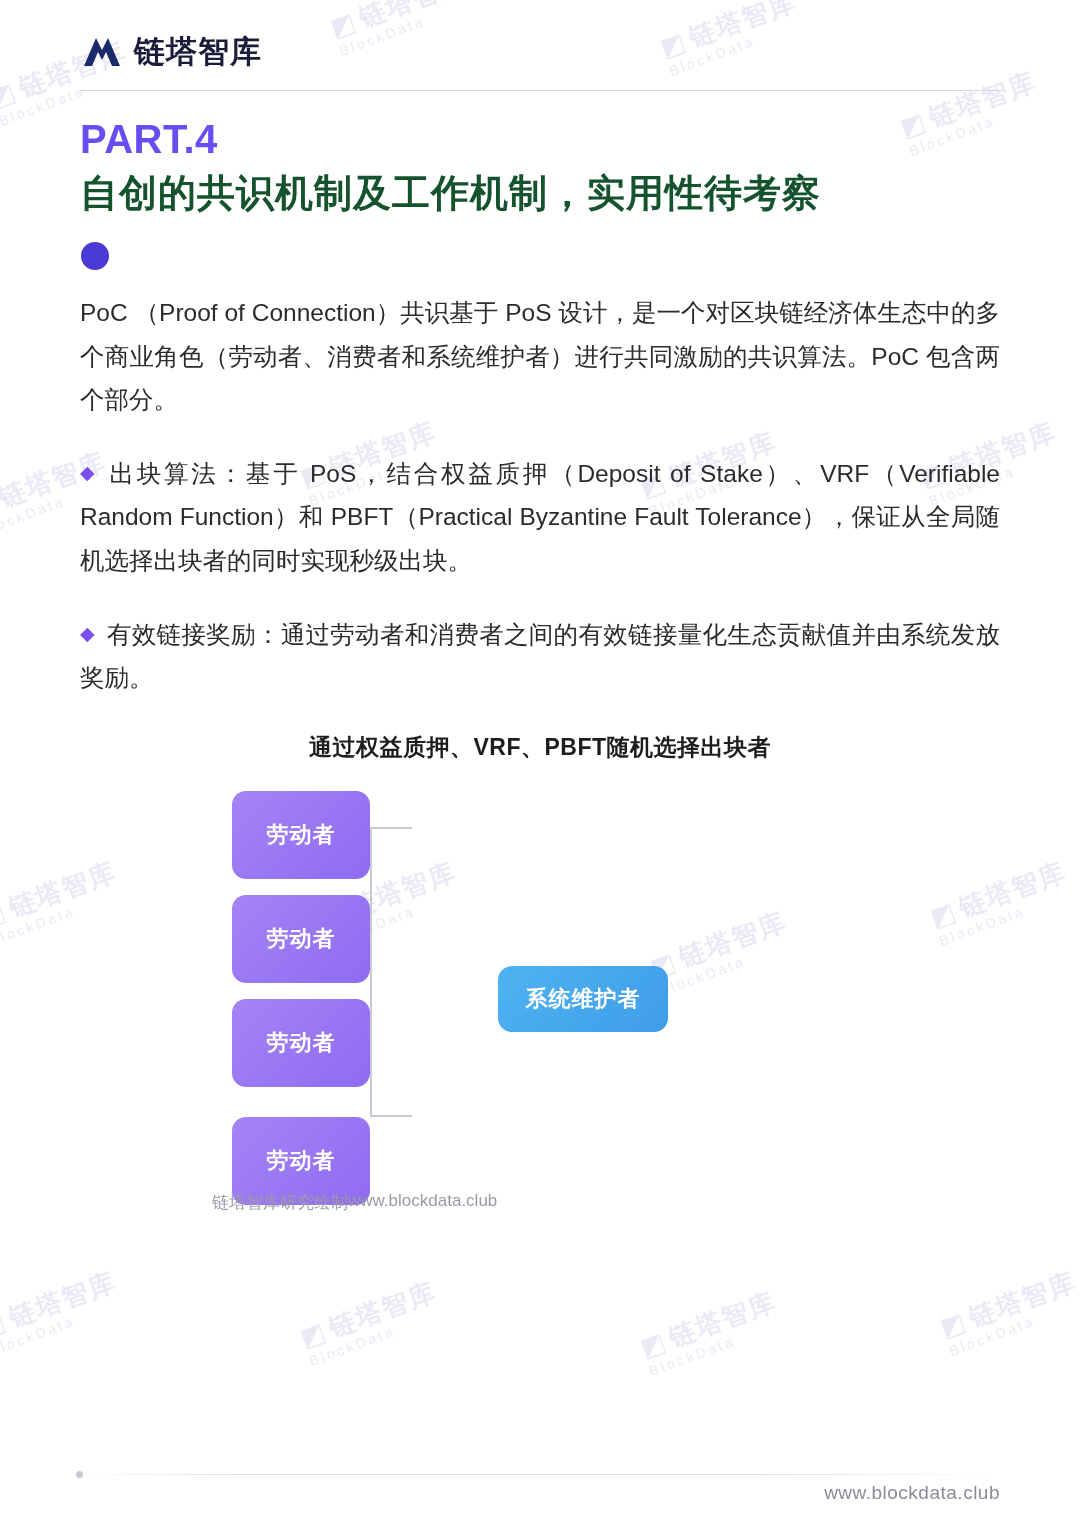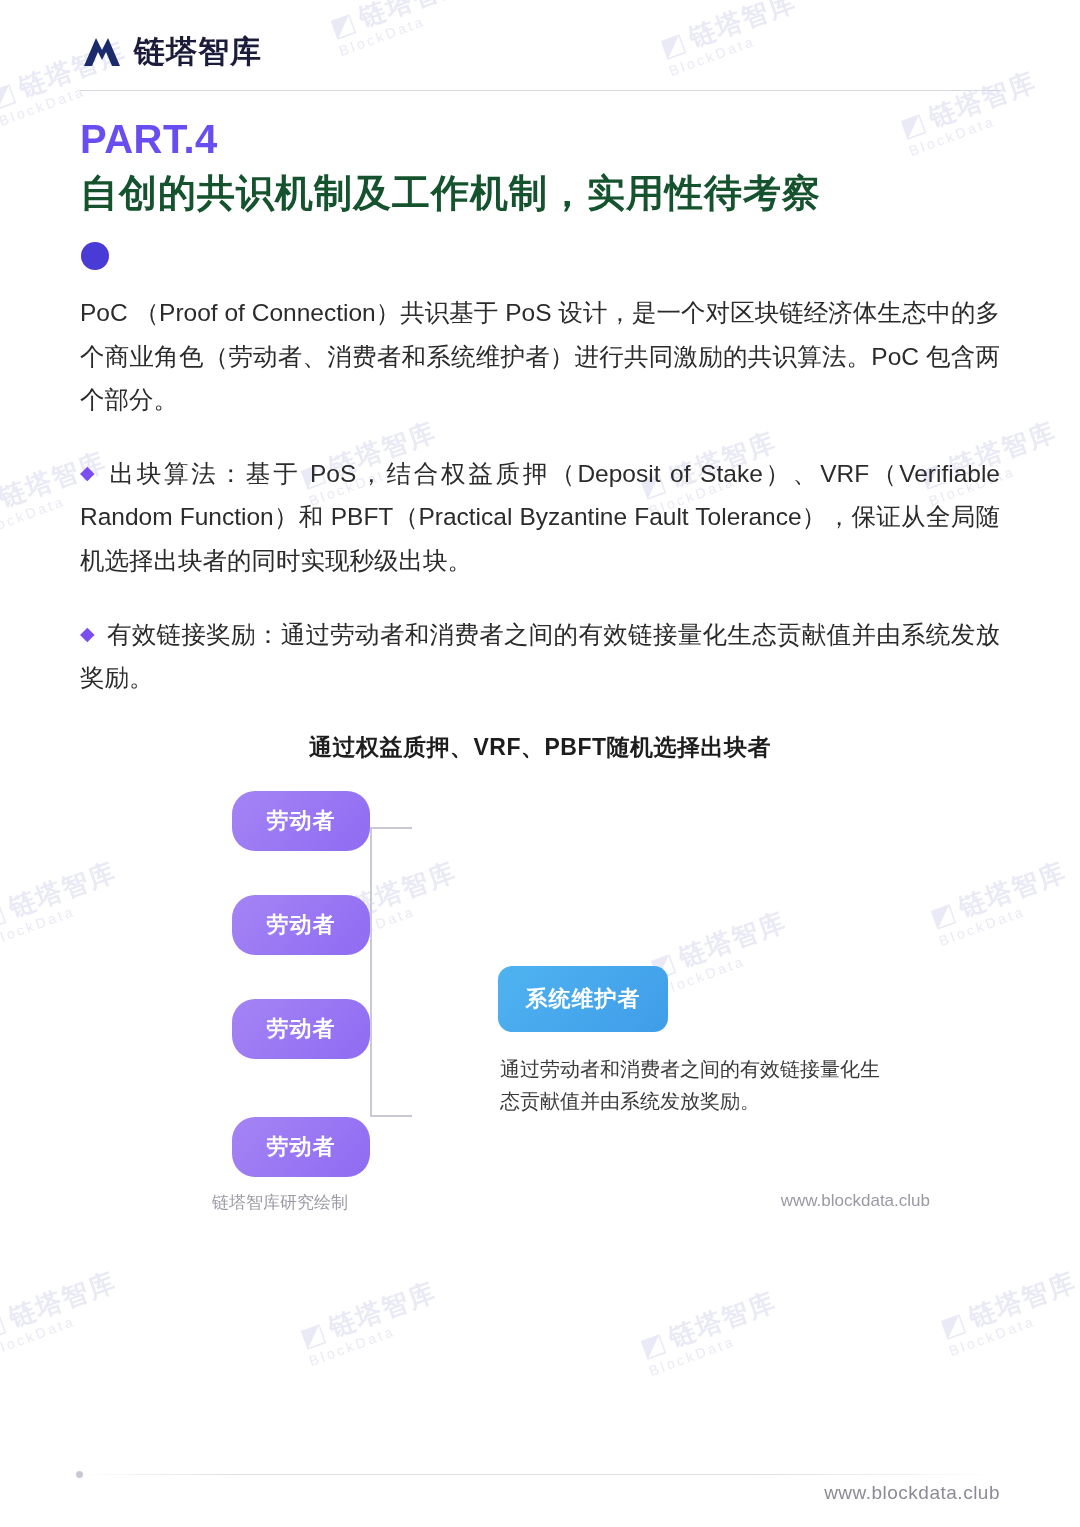--- a/index.html
+++ b/index.html
@@ -161,23 +161,22 @@
     font-size: 22px;
     font-weight: bold;
     display: flex;
     align-items: center;
     justify-content: center;
     letter-spacing: 1px;
   }
   .node-worker {
     left: 152px;
     width: 138px;
-    height: 60px;
+    height: 88px;
     background: linear-gradient(135deg, #a584f5 0%, #8f6bf2 100%);
-    border-radius: 23px;
   }
   .w1 { top: 0px; }
   .w2 { top: 104px; }
   .w3 { top: 208px; }
   .w4 { top: 326px; }
 
   .node-blue {
     height: 66px;
     background: linear-gradient(135deg, #4fb3f0 0%, #3f9de9 100%);
     top: 175px;
@@ -226,21 +225,20 @@
     line-height: 1.6;
     color: #3a3a3a;
   }
 
   .fig-footer {
     position: absolute;
     left: 132px;
     right: 70px;
     top: 400px;
     display: flex;
-    justify-content: space-between;
     font-size: 17px;
     color: #9a9aa6;
   }
 
   
   .footer {
     position: absolute;
     left: 80px;
     right: 80px;
     bottom: 52px;
@@ -343,21 +341,20 @@
       <div class="node node-worker w2">劳动者</div>
       <div class="node node-worker w3">劳动者</div>
       <div class="node node-worker w4">劳动者</div>
 
       <div class="connector">
         <div class="connector-mid"></div>
       </div>
 
       <div class="node node-blue node-maintainer">系统维护者</div>
 
-      <div class="fig-note">通过劳动者和消费者之间的有效链接量化生态贡献值并由系统发放奖励。</div>
 
       <div class="fig-footer">
         <span>链塔智库研究绘制</span>
         <span>www.blockdata.club</span>
       </div>
     </div>
   </div>
 
   <div class="footer">
     <div class="footer-rule">

